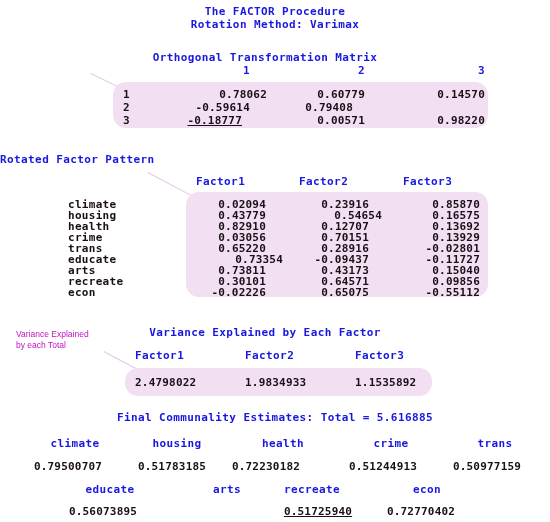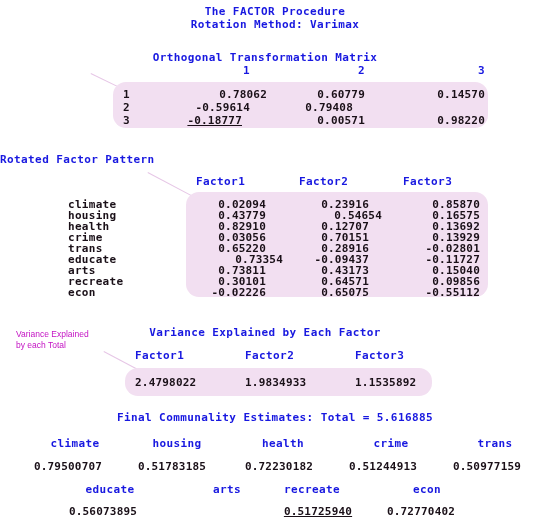--- a/index.html
+++ b/index.html
@@ -217,21 +217,21 @@
   <div class="abs heading" id="fce-title">Final Communality Estimates: Total = 5.616885</div>
 
   <div class="abs colhead fce-head" style="left:0px;   top:437px; width:150px;">climate</div>
   <div class="abs colhead fce-head" style="left:102px; top:437px; width:150px;">housing</div>
   <div class="abs colhead fce-head" style="left:208px; top:437px; width:150px;">health</div>
   <div class="abs colhead fce-head" style="left:316px; top:437px; width:150px;">crime</div>
   <div class="abs colhead fce-head" style="left:420px; top:437px; width:150px;">trans</div>
 
   <div class="abs val fce-val" style="left:-7px;  top:460px; width:150px;">0.79500707</div>
   <div class="abs val fce-val" style="left:97px;  top:460px; width:150px;">0.51783185</div>
-  <div class="abs val fce-val" style="left:203px; top:460px; width:126px;padding-left:13px;">0.72230182</div>
+  <div class="abs val fce-val" style="left:203px; top:460px; width:126px;">0.72230182</div>
   <div class="abs val fce-val" style="left:308px; top:460px; width:150px;">0.51244913</div>
   <div class="abs val fce-val" style="left:412px; top:460px; width:150px;">0.50977159</div>
 
   <div class="abs colhead fce-head" style="left:35px;  top:483px; width:150px;">educate</div>
   <div class="abs colhead fce-head" style="left:152px; top:483px; width:150px;">arts</div>
   <div class="abs colhead fce-head" style="left:237px; top:483px; width:150px;">recreate</div>
   <div class="abs colhead fce-head" style="left:352px; top:483px; width:150px;">econ</div>
 
   <div class="abs val fce-val" style="left:28px;  top:505px; width:150px;">0.56073895</div>
   <div class="abs val fce-val" style="left:243px; top:505px; width:150px;text-decoration:underline;">0.51725940</div>

